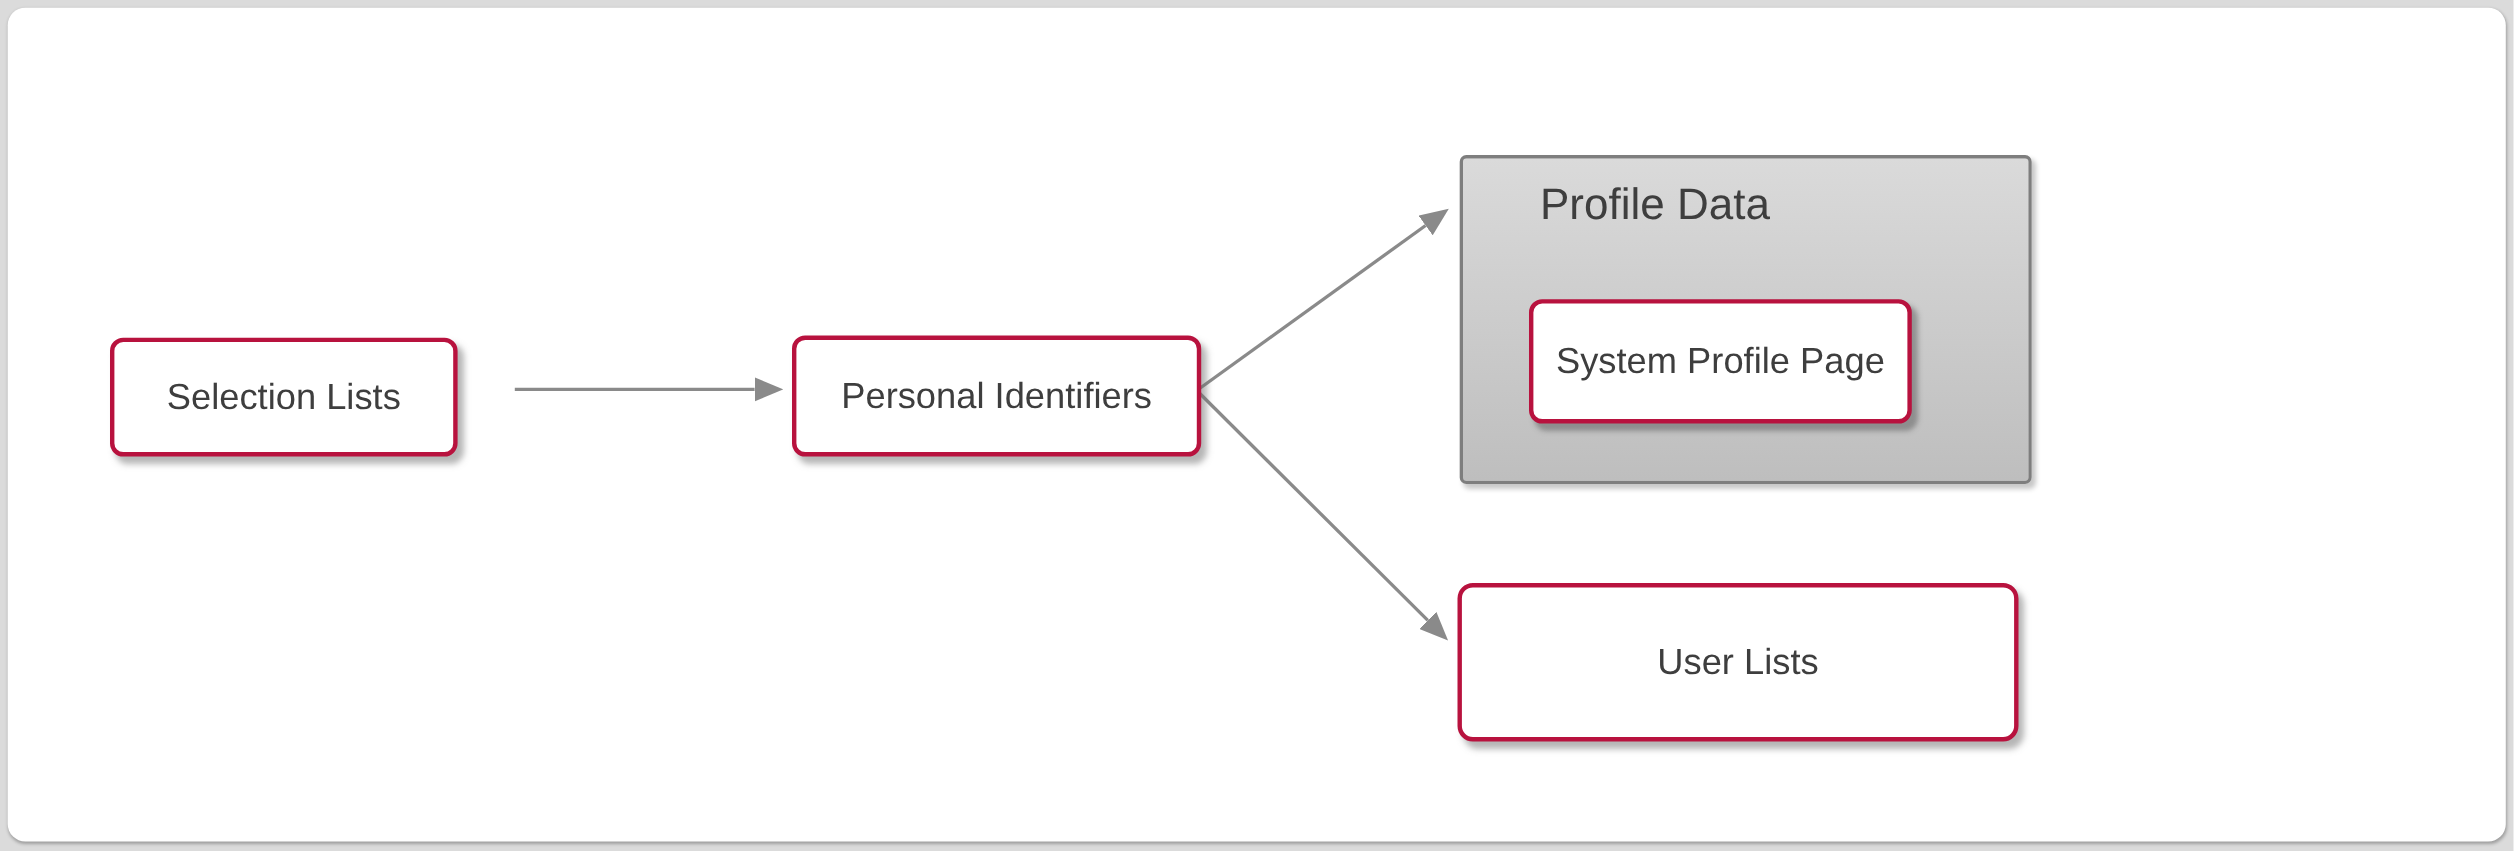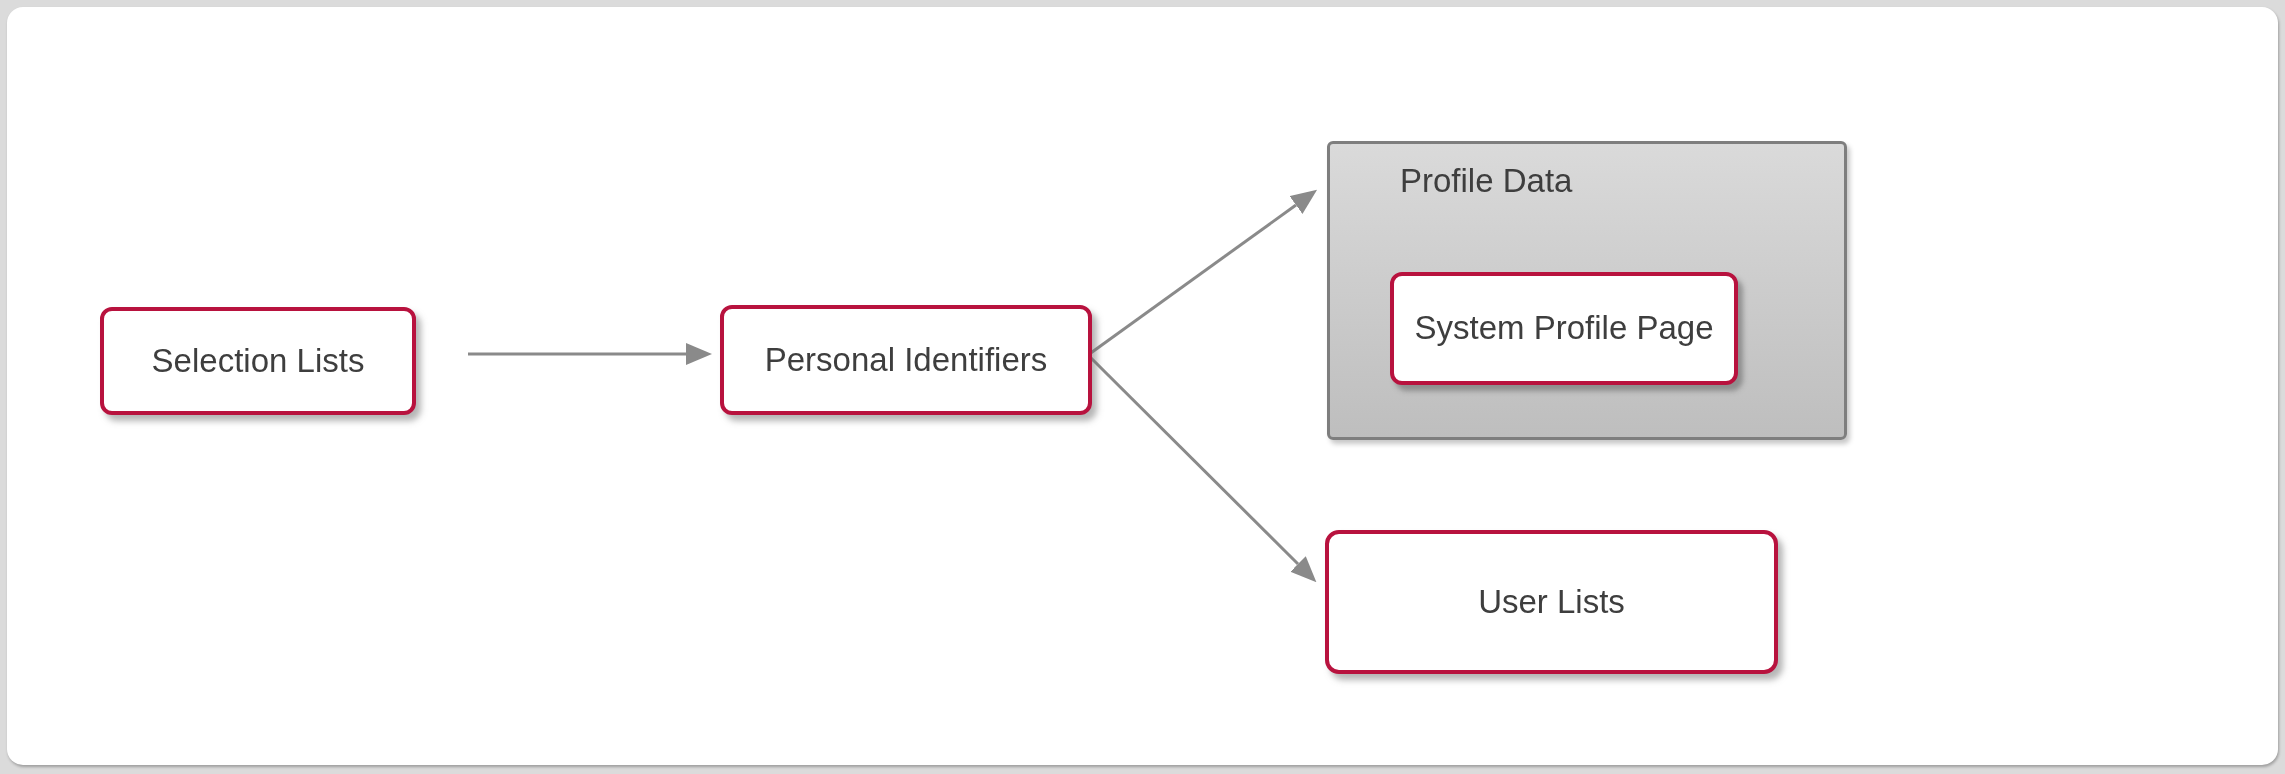--- a/index.html
+++ b/index.html
@@ -20,32 +20,32 @@
     border:4px solid var(--node_border,#B8123E);
     border-radius:12px;
     box-shadow:5px 6px 6px rgba(110,110,110,.5);
     display:flex;align-items:center;justify-content:center;
     color:var(--node_text,#3E3E3E);
     font-size:33px;line-height:1.35;text-align:center;
   }
   .node .lbl{white-space:nowrap;}
   #node-selection-lists{left:93px;top:300px;width:316px;height:108px;}
   #node-personal-identifiers{left:713px;top:298px;width:372px;height:110px;}
-  #node-user-lists{left:1318px;top:523px;width:453px;height:144px;border-radius:14px;}
+  #node-user-lists{left:1318px;top:523px;width:510px;height:144px;border-radius:14px;}
   .cluster{
     position:absolute;box-sizing:border-box;
     left:1320px;top:134px;width:520px;height:299px;
     background:linear-gradient(180deg,var(--container_fill_top,#DADADA) 0%,var(--container_fill_bottom,#BEBEBE) 100%);
     border:3px solid var(--container_border,#7E7E7E);
     border-radius:6px;
     box-shadow:3px 4px 5px rgba(0,0,0,.22);
   }
   .cluster-label{
     position:absolute;left:70px;top:16px;
-    color:var(--node_text,#3E3E3E);font-size:33px;line-height:1.3;white-space:nowrap;text-align:center;
+    color:var(--node_text,#3E3E3E);font-size:40px;line-height:1.3;white-space:nowrap;text-align:center;
   }
   #node-system-profile-page{
     position:absolute;left:60px;top:128px;width:348px;height:113px;
     box-shadow:5px 6px 5px rgba(90,90,90,.5);
   }
   #node-system-profile-page .lbl{white-space:normal;width:300px;}
   svg.edges{position:absolute;left:0;top:0;pointer-events:none;}
   .edge-line{stroke:var(--edge,#8A8A8A);stroke-width:3;fill:none;}
 </style>
 </head>

